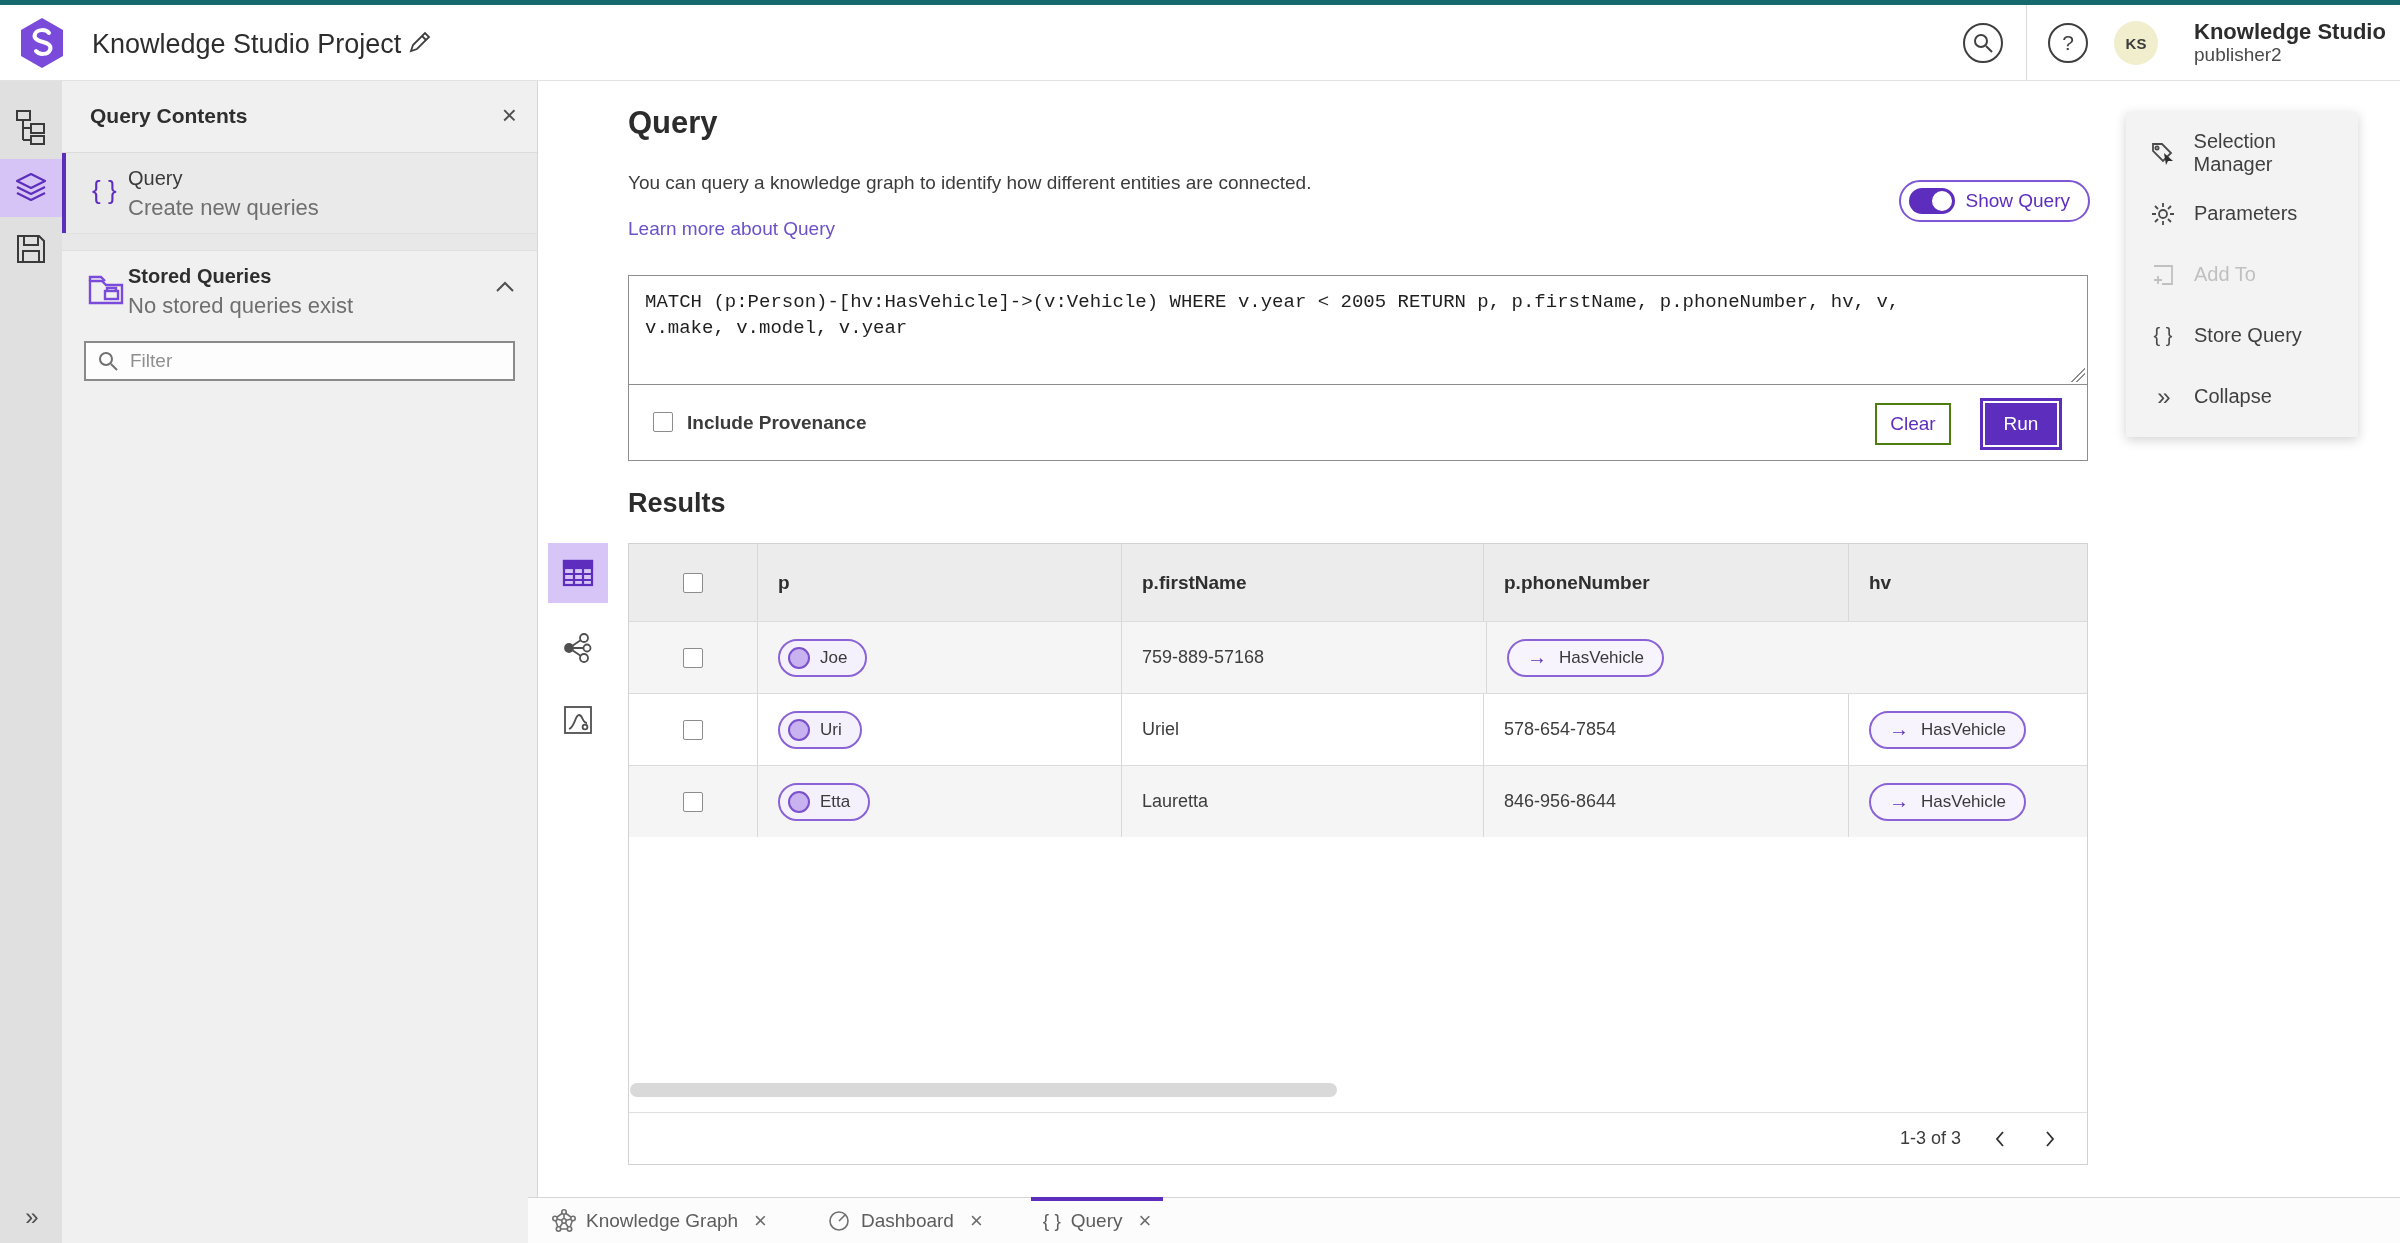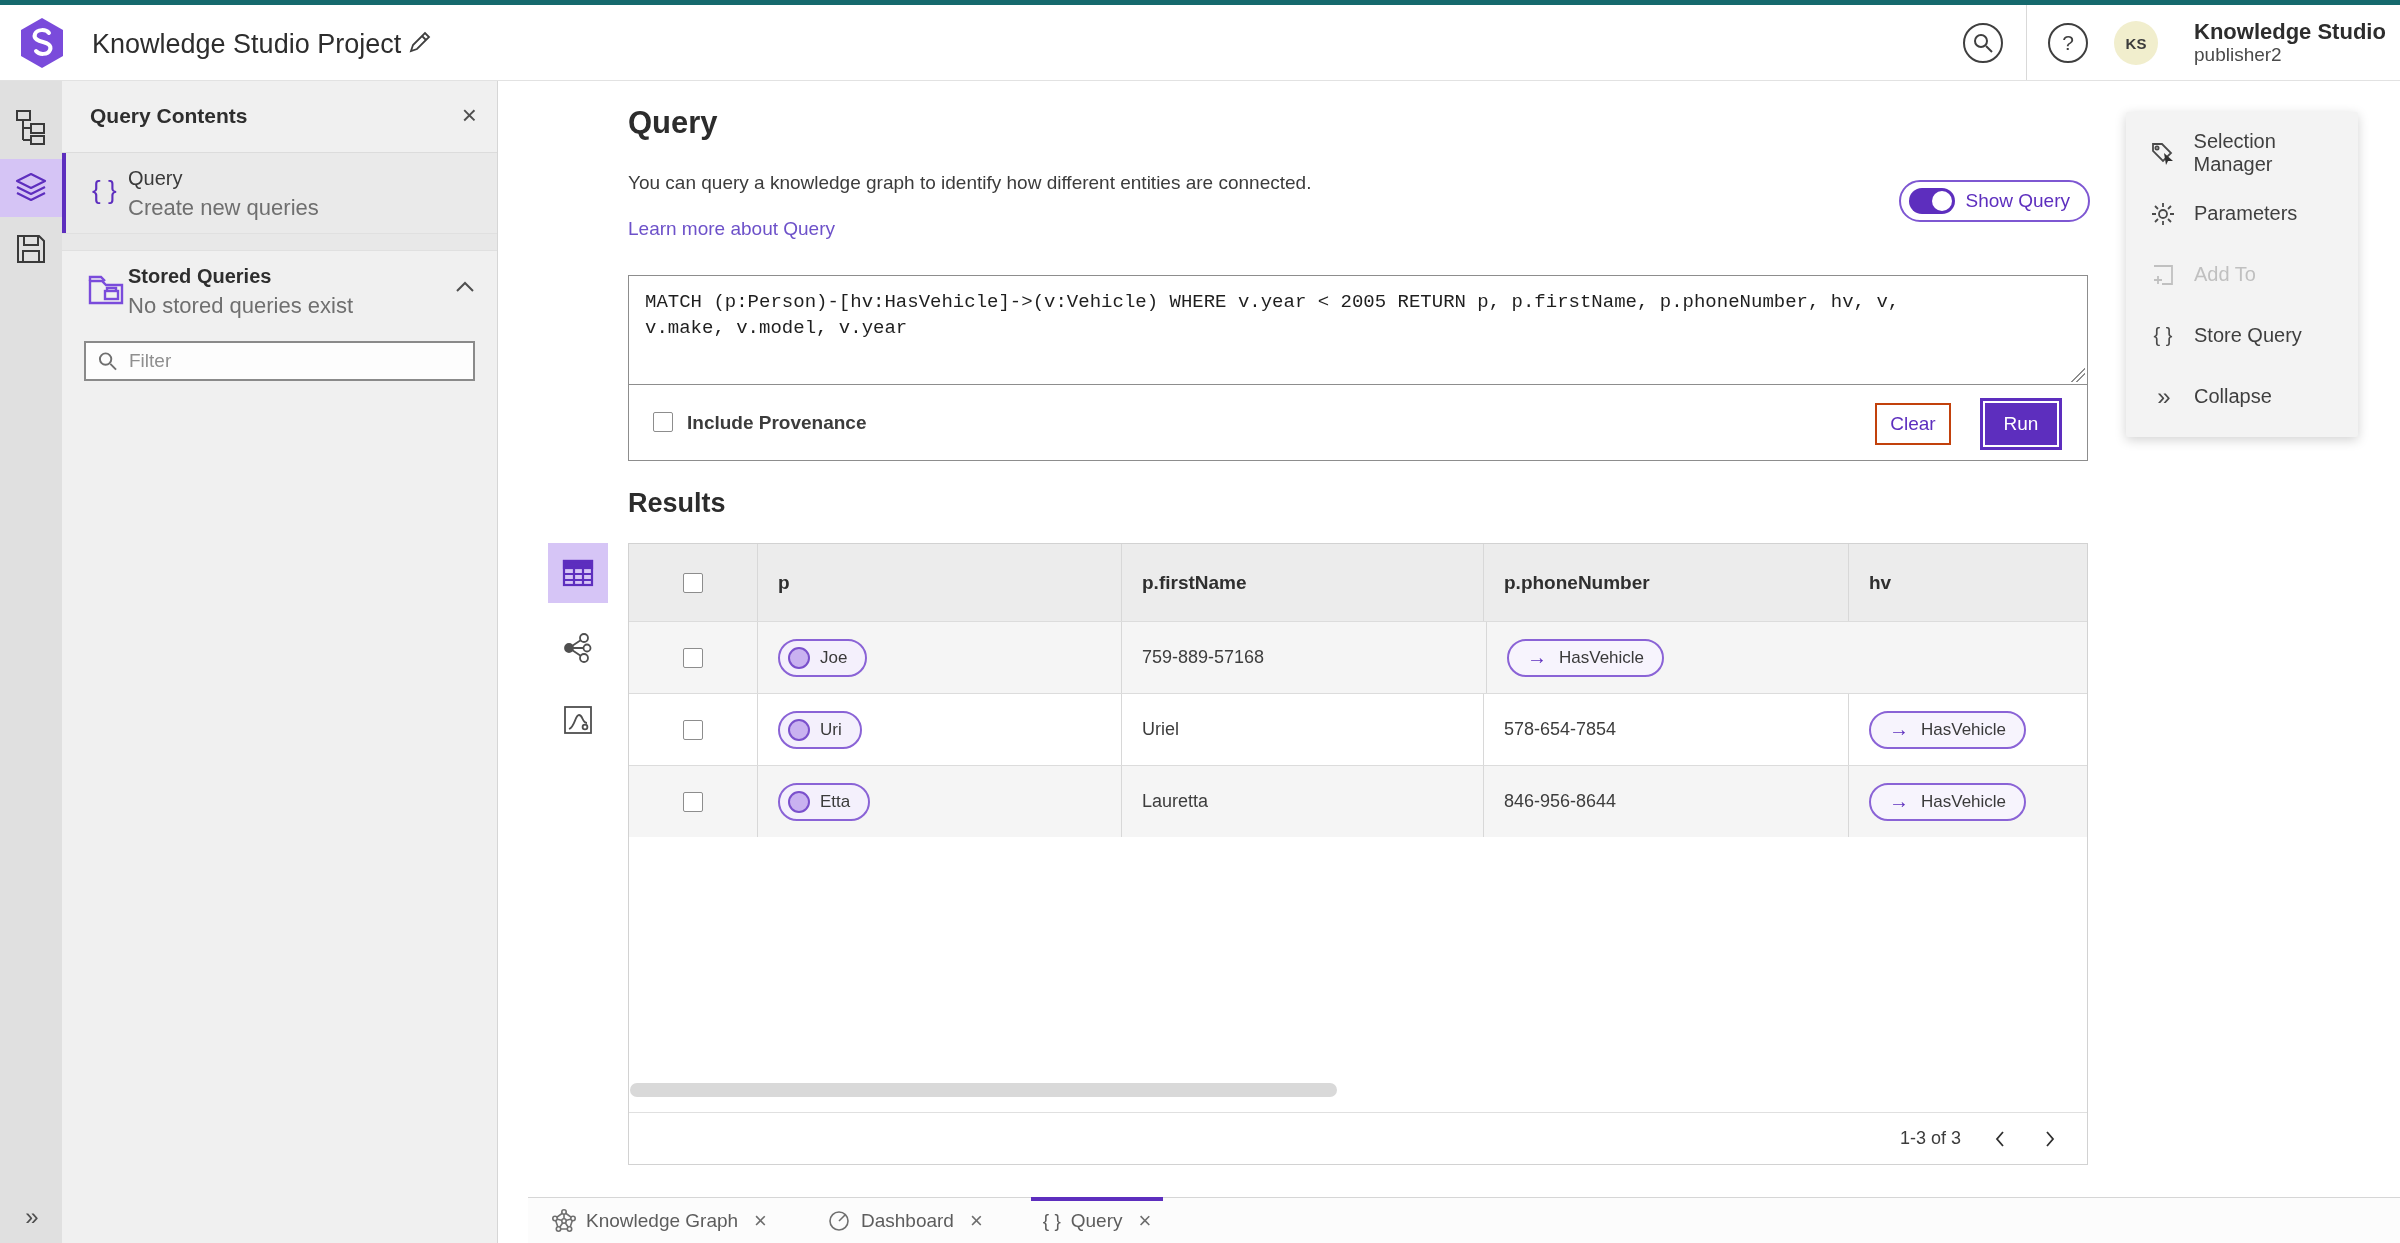--- a/index.html
+++ b/index.html
@@ -28,21 +28,21 @@
   .account .sub{font-size:19px;color:#4a4a4a;}
 
   
   .left-rail{position:absolute;left:0;top:80px;bottom:0;width:62px;background:#e0e0e0;z-index:20;}
   .rail-btn{width:62px;height:58px;display:flex;align-items:center;justify-content:center;cursor:pointer;}
   .rail-btn.selected{background:#d5c4f5;}
   .rail-expand{position:absolute;bottom:12px;width:62px;text-align:center;font-size:24px;
                color:#4f4f4f;cursor:pointer;letter-spacing:-2px;}
 
   
-  .contents-panel{position:absolute;left:62px;top:80px;bottom:0;width:436px;background:#f0f0f0;
+  .contents-panel{position:absolute;left:62px;top:80px;bottom:0;width:476px;background:#f0f0f0;
                   border-right:1px solid #d6d6d6;box-sizing:border-box;z-index:20;}
   .panel-header{position:relative;height:72px;border-bottom:1px solid #dcdcdc;}
   .panel-header .t{position:absolute;left:28px;top:24px;font-size:21px;font-weight:700;color:#2e2e2e;}
   .panel-close{position:absolute;right:20px;top:20px;font-size:26px;color:#4f4f4f;cursor:pointer;}
   .query-item{position:relative;height:80px;background:#eaeaea;cursor:pointer;}
   .query-item .bar{position:absolute;left:0;top:0;bottom:0;width:4px;background:#5d2ebe;}
   .query-item .braces{position:absolute;left:30px;top:22px;font-size:26px;color:#5d2ebe;font-weight:400;}
   .item-title{position:absolute;left:66px;top:14px;font-size:20px;color:#3a3a3a;}
   .item-sub{position:absolute;left:66px;top:42px;font-size:22px;color:#6f6f6f;}
   .panel-gap{height:16px;background:#e8e8e8;border-top:1px solid #e0e0e0;border-bottom:1px solid #e0e0e0;}
@@ -77,21 +77,21 @@
       font-size:19px;line-height:1.35;color:#1f1f1f;background:transparent;}
   .grip{position:absolute;right:2px;bottom:2px;width:14px;height:14px;cursor:nwse-resize;
         background:linear-gradient(135deg,transparent 48%,#8d8d8d 48%,#8d8d8d 54%,transparent 54%,
                    transparent 66%,#8d8d8d 66%,#8d8d8d 72%,transparent 72%);}
   .prov-row{position:relative;height:76px;}
   .checkbox{width:20px;height:20px;border:1.5px solid #8d8d8d;border-radius:2px;background:#fff;
             box-sizing:border-box;cursor:pointer;}
   .prov-row .checkbox{position:absolute;left:24px;top:27px;}
   .prov-lbl{position:absolute;left:58px;top:27px;font-size:19px;color:#3c3c3c;font-weight:bold;}
   .btn-clear{position:absolute;right:136px;top:18px;width:76px;height:42px;background:#fff;
-             border:2px solid #c2410c;color:#5d2ebe;font-size:19px;font-family:"Liberation Sans",sans-serif;
+             border:2px solid #4d7c0f;color:#5d2ebe;font-size:19px;font-family:"Liberation Sans",sans-serif;
              cursor:pointer;}
   .btn-run{position:absolute;right:28px;top:16px;width:76px;height:46px;background:#5d2ebe;
            border:2px solid #fff;box-shadow:0 0 0 3px #5d2ebe;color:#fff;font-size:19px;
            font-family:"Liberation Sans",sans-serif;cursor:pointer;box-sizing:border-box;}
 
   .h2{position:absolute;left:100px;top:408px;font-size:27px;font-weight:700;color:#2c2c2c;}
 
   
   .vtool{position:absolute;left:20px;top:463px;width:60px;display:flex;flex-direction:column;align-items:center;}
   .vtool .tile{width:60px;height:60px;background:#d6c5f6;display:flex;align-items:center;

